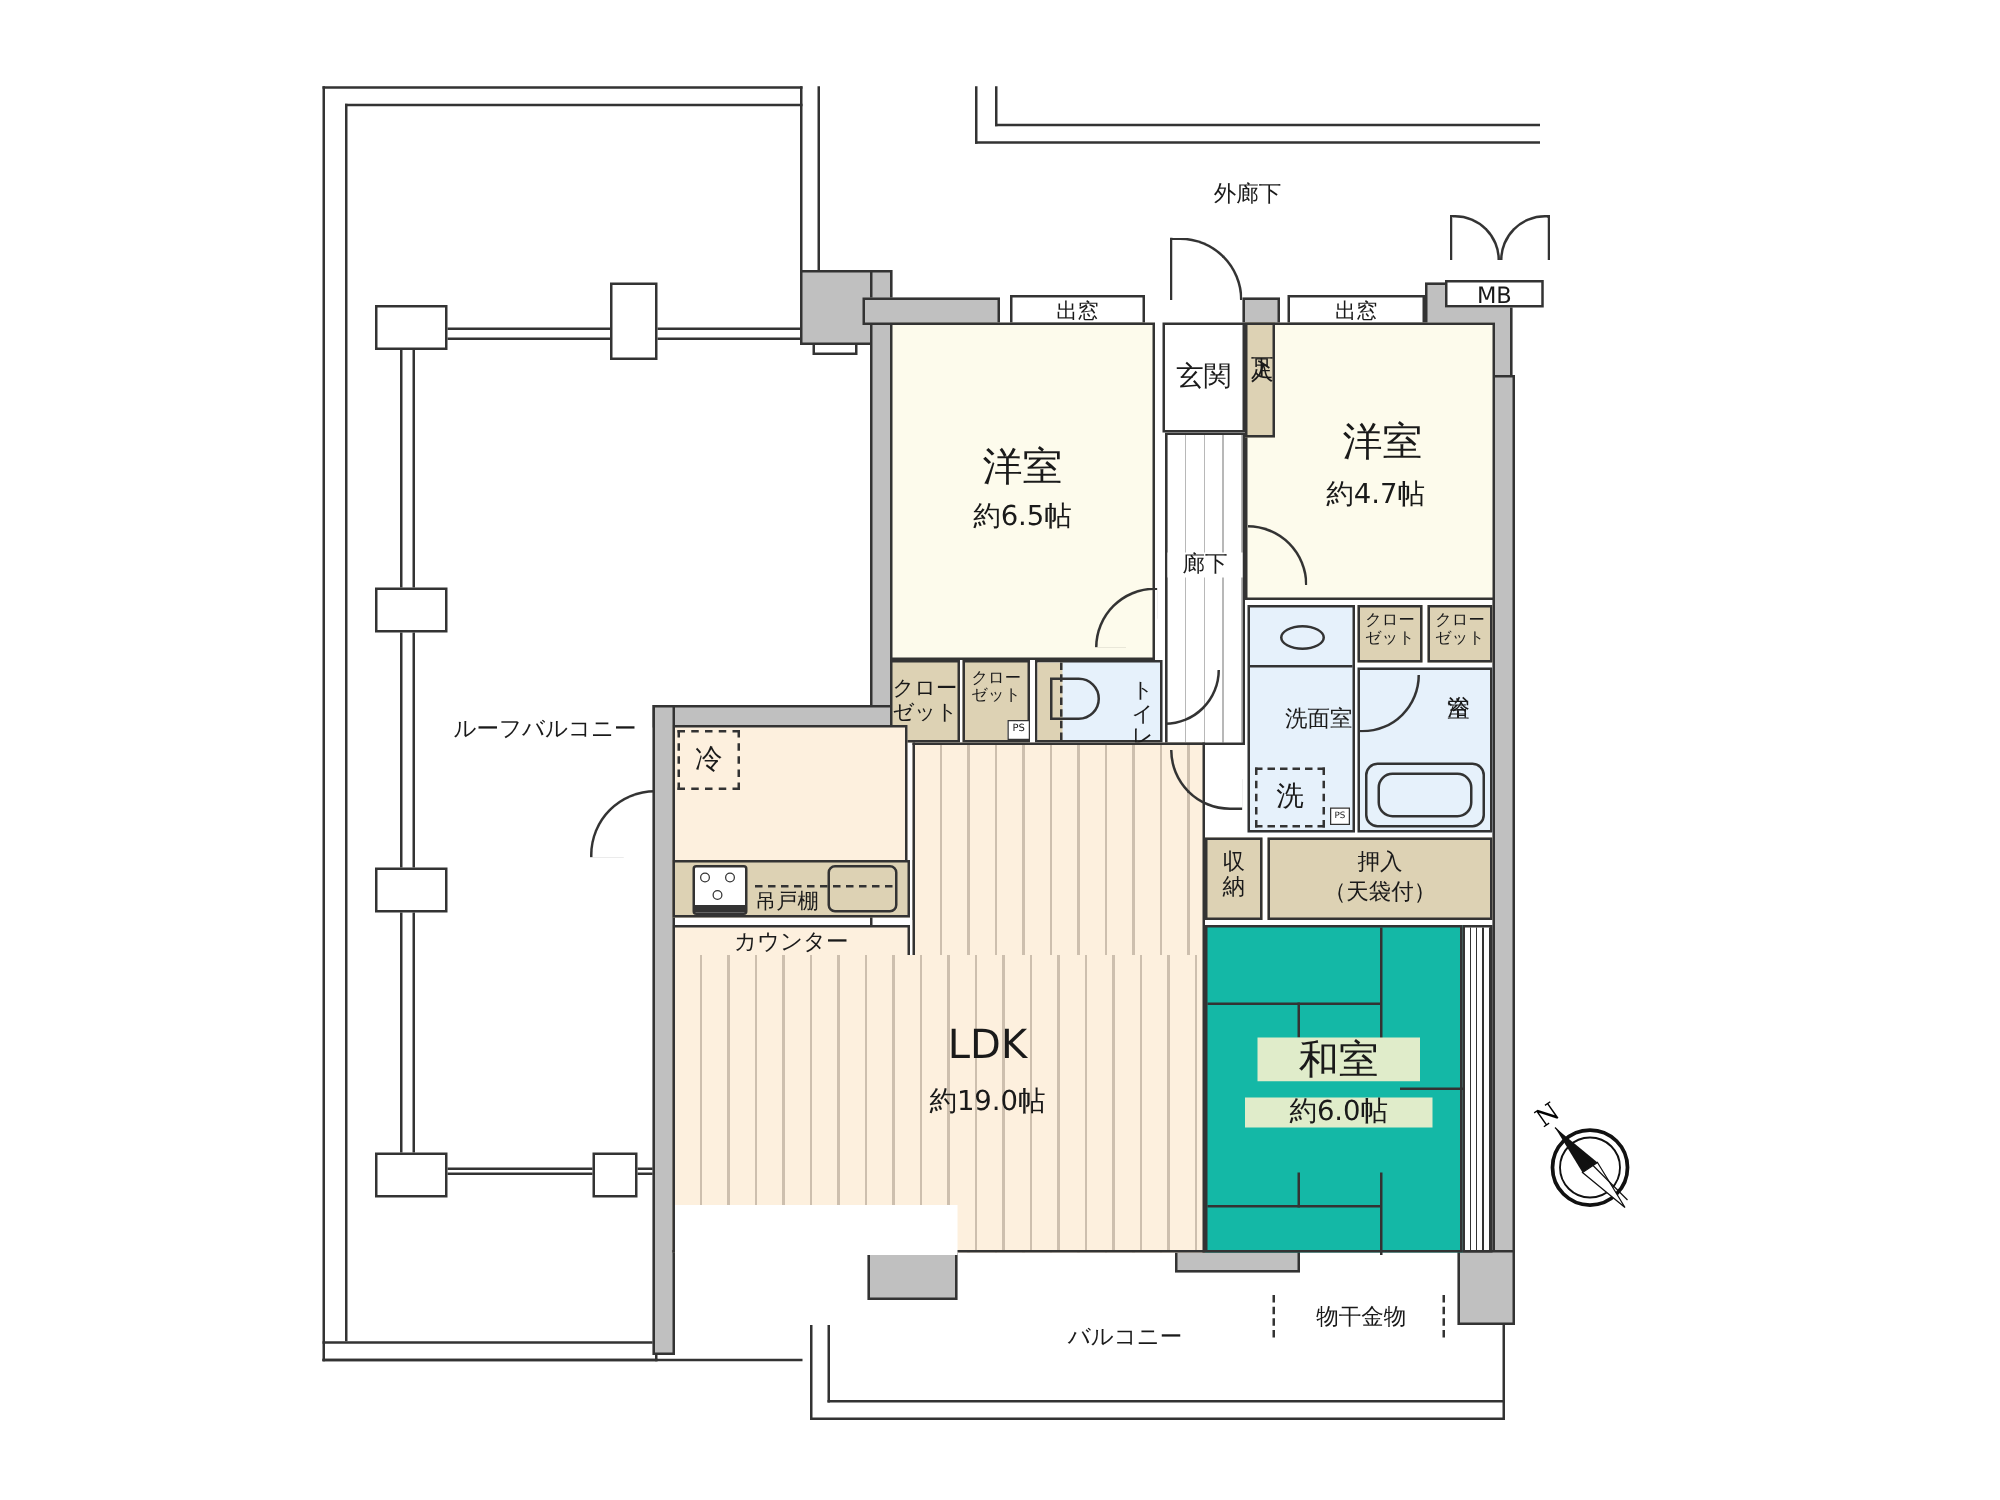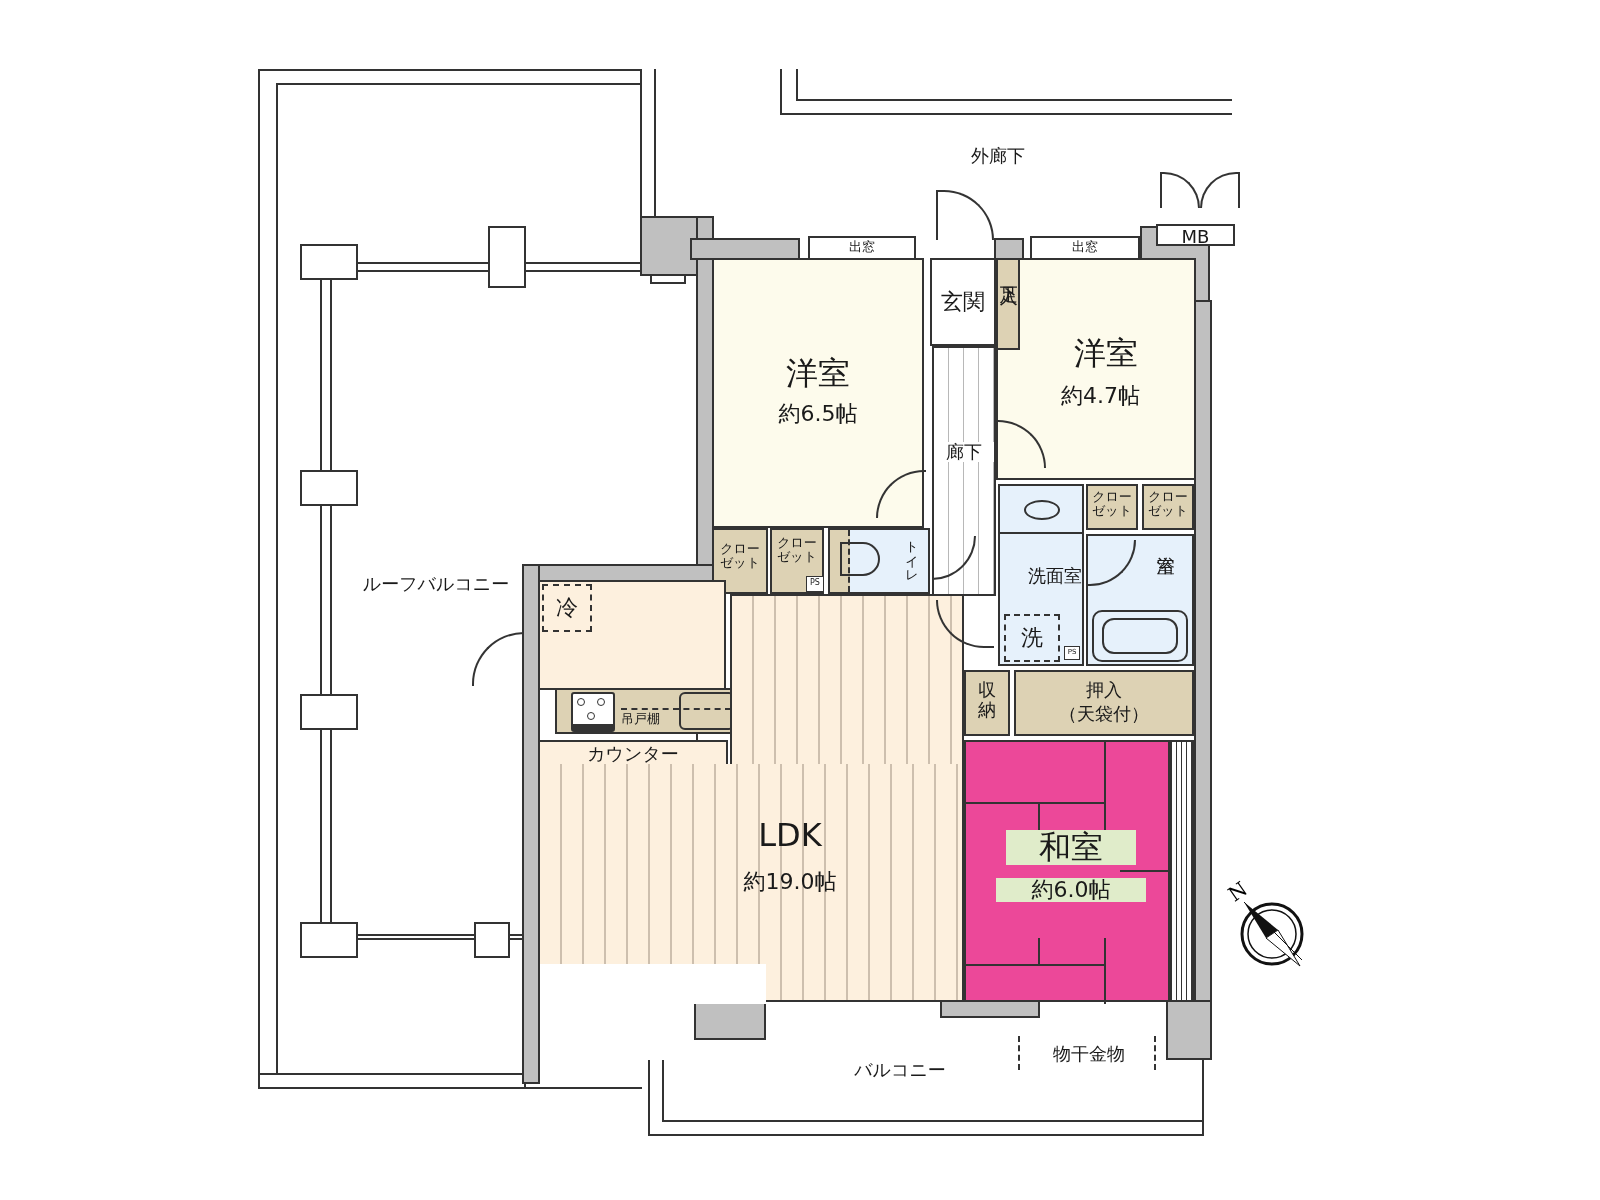--- a/index.html
+++ b/index.html
@@ -10,27 +10,27 @@
   .wall { background:#c0c0c0; border:2px solid #333; }
   .room { border:2px solid #333; }
   .western { background:#fdfbec; }
   .ldk { background:#fdf0de;
     background-image: repeating-linear-gradient(90deg, transparent 0, transparent 20px, #cdbfae 20px, #cdbfae 22px); }
   .kitchen { background:#fdf0de; }
   .hall { background:#ffffff;
     background-image: repeating-linear-gradient(90deg, transparent 0, transparent 14px, #b8b8b8 14px, #b8b8b8 15px); }
   .wet { background:#e6f1fb; }
   .storage { background:#ddd2b4; }
-  .tatami { background:#ec4899; }
+  .tatami { background:#14b8a6; }
   .white { background:#ffffff; }
   .lbl { position:absolute; text-align:center; white-space:nowrap; line-height:1.1; }
   .big { font-size:32px; }
   .mid { font-size:22px; }
   .sm  { font-size:18px; }
-  .xs  { font-size:13px; }
+  .xs  { font-size:17px; }
   .vert { writing-mode:vertical-rl; text-orientation:upright; }
   .dashed { border:2px dashed #333; background:transparent; }
   .tline { position:absolute; background:#333; }
   .ps { position:absolute; border:1.5px solid #333; background:#fff; font-size:10px; text-align:center; line-height:13px; }
 </style>
 </head>
 <body>
 
 <div class="abs outline" style="left:258px;top:69px;width:384px;height:1020px;border-right:none;"></div>
 <div class="abs outline" style="left:276px;top:83px;width:366px;height:990px;border-right:none;border-bottom:none;"></div>
@@ -139,21 +139,21 @@
   <div class="abs" style="left:4px;top:74px;width:96px;height:52px;border:2px solid #333;border-radius:10px;background:#e6f1fb;">
     <div class="abs" style="left:8px;top:6px;width:76px;height:36px;border:2px solid #333;border-radius:12px;"></div>
   </div>
 </div>
 
 <div class="abs room kitchen" style="left:538px;top:580px;width:188px;height:110px;">
   <div class="abs dashed" style="left:2px;top:2px;width:50px;height:48px;">
     <div class="lbl mid" style="left:0;right:0;top:10px;">冷</div>
   </div>
 </div>
-<div class="abs room storage" style="left:538px;top:688px;width:190px;height:46px;margin-left:17px;">
+<div class="abs room storage" style="left:538px;top:688px;width:190px;height:46px;">
   <div class="abs white" style="left:14px;top:2px;width:44px;height:40px;border:2px solid #333;border-radius:3px;">
     <div class="abs" style="left:4px;top:4px;width:8px;height:8px;border:1.5px solid #333;border-radius:50%;"></div>
     <div class="abs" style="left:24px;top:4px;width:8px;height:8px;border:1.5px solid #333;border-radius:50%;"></div>
     <div class="abs" style="left:14px;top:18px;width:8px;height:8px;border:1.5px solid #333;border-radius:50%;"></div>
     <div class="abs" style="left:0;bottom:0;width:40px;height:6px;background:#333;"></div>
   </div>
   <div class="lbl xs" style="left:64px;top:18px;border-top:2px dashed #333;padding-top:2px;width:110px;text-align:left;">吊戸棚</div>
   <div class="abs" style="left:122px;top:2px;width:56px;height:38px;border:2px solid #333;border-radius:6px;"></div>
 </div>
 <div class="abs room white" style="left:730px;top:688px;width:40px;height:48px;">

